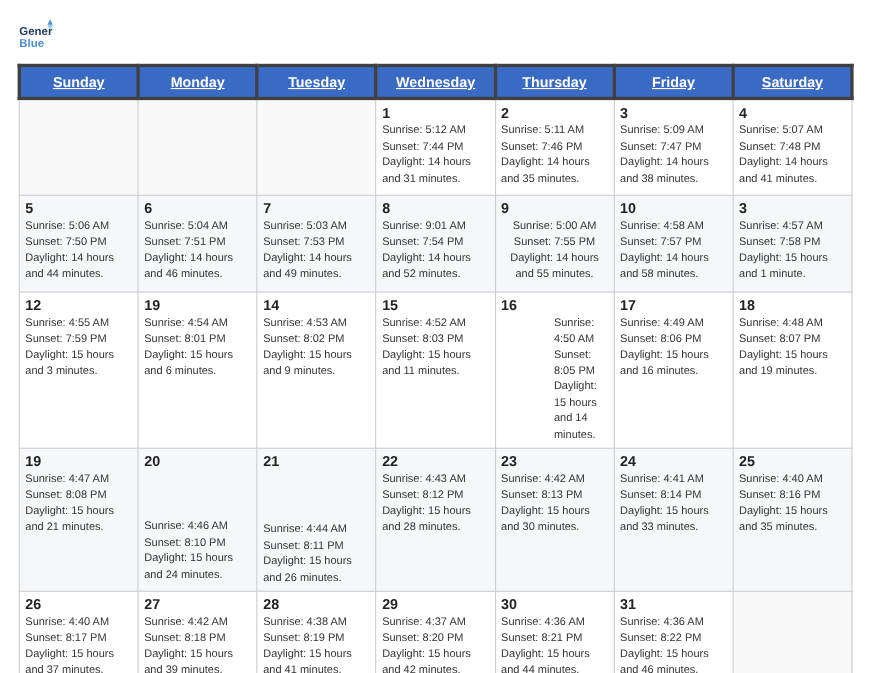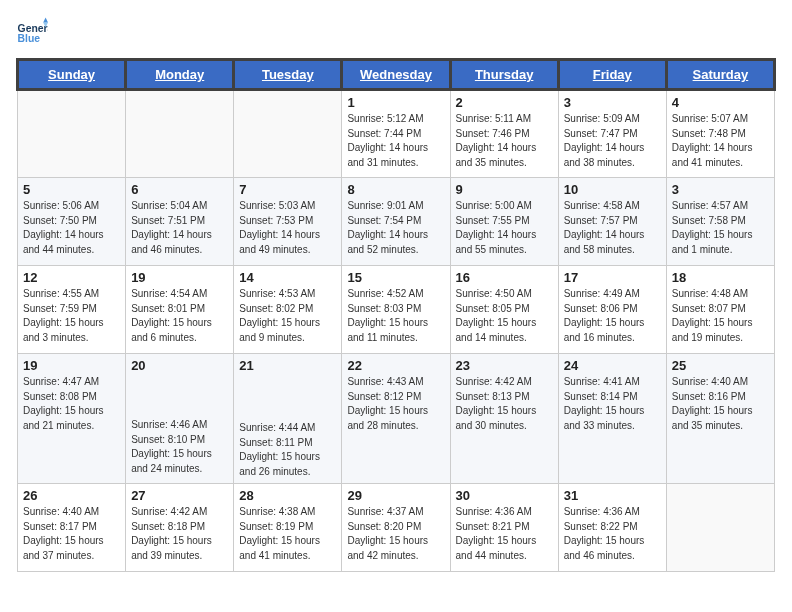--- a/index.html
+++ b/index.html
@@ -168,21 +168,21 @@
         </td>
         <td>
           <span class="day-num">8</span>
           <div class="day-info" style="white-space: pre-line;">Sunrise: 9:01 AM
 Sunset: 7:54 PM
 Daylight: 14 hours
 and 52 minutes.</div>
         </td>
         <td>
           <span class="day-num">9</span>
-          <div class="day-info" style="white-space: pre-line;">Sunrise: 5:00 AM
+          <div class="day-info" style="white-space: pre-line; text-align: center;">Sunrise: 5:00 AM
 Sunset: 7:55 PM
 Daylight: 14 hours
 and 55 minutes.</div>
         </td>
         <td>
           <span class="day-num">10</span>
           <div class="day-info" style="white-space: pre-line;">Sunrise: 4:58 AM
 Sunset: 7:57 PM
 Daylight: 14 hours
 and 58 minutes.</div>
@@ -219,21 +219,21 @@
         </td>
         <td>
           <span class="day-num">15</span>
           <div class="day-info" style="white-space: pre-line;">Sunrise: 4:52 AM
 Sunset: 8:03 PM
 Daylight: 15 hours
 and 11 minutes.</div>
         </td>
         <td>
           <span class="day-num">16</span>
-          <div class="day-info" style="white-space: pre-line;">Sunrise: 4:50 AM
+          <div class="day-info" style="white-space: pre-line; margin-left: 48px;">Sunrise: 4:50 AM
 Sunset: 8:05 PM
 Daylight: 15 hours
 and 14 minutes.</div>
         </td>
         <td>
           <span class="day-num">17</span>
           <div class="day-info" style="white-space: pre-line;">Sunrise: 4:49 AM
 Sunset: 8:06 PM
 Daylight: 15 hours
 and 16 minutes.</div>

